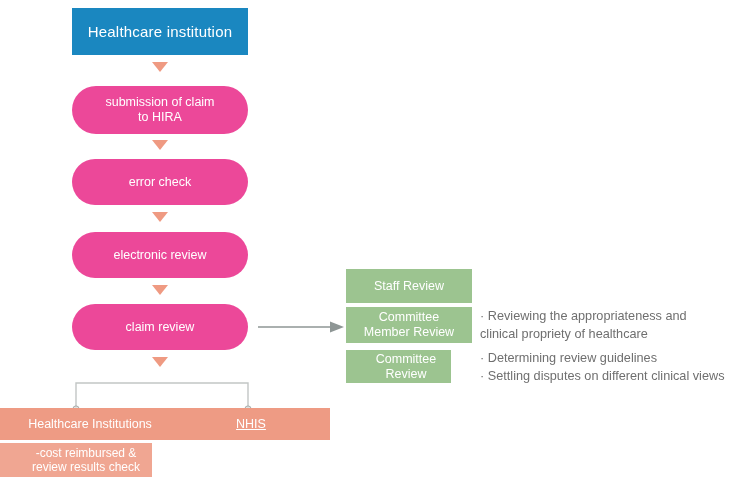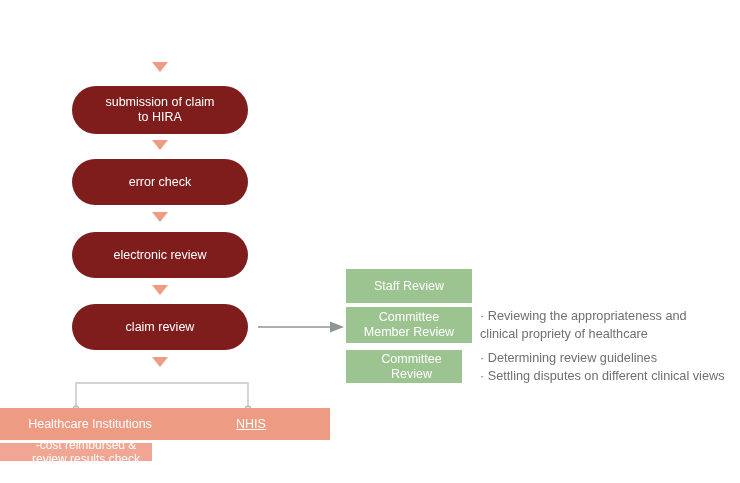--- a/index.html
+++ b/index.html
@@ -33,21 +33,21 @@
 
   
   .hdr-box {
     background: #1a87c0;
     font-size: 15px;
     letter-spacing: .2px;
   }
 
   
   .step-box {
-    background: #7f1d1d;
+    background: #ec4899;
     border-radius: 24px;
     font-size: 12.5px;
   }
 
   
   .tri {
     position: absolute;
     width: 0;
     height: 0;
     border-left: 8px solid transparent;
@@ -102,20 +102,21 @@
       <polygon points="330,321.5 344,327 330,332.5" fill="#8e9695"></polygon>
     </g>
 
     <g>
       <polyline points="76,409 76,383 248,383 248,409" fill="none" stroke="#c2c6c5" stroke-width="1.4"></polyline>
       <circle cx="76" cy="409" r="3.1" fill="#dfe2e1" stroke="#a8adac" stroke-width="1"></circle>
       <circle cx="248" cy="409" r="3.1" fill="#dfe2e1" stroke="#a8adac" stroke-width="1"></circle>
     </g>
   </svg>
 
+  <div class="box hdr-box" style="left:72px; top:8px; width:176px; height:47px;">Healthcare institution</div>
 
   <div class="tri" style="left:152px; top:62px;"></div>
 
   <div class="box step-box" style="left:72px; top:86px; width:176px; height:48px;">submission of claim
 to HIRA</div>
 
   <div class="tri" style="left:152px; top:140px;"></div>
 
   <div class="box step-box" style="left:72px; top:159px; width:176px; height:46px;">error check</div>
 
@@ -127,30 +128,30 @@
 
   <div class="box step-box" style="left:72px; top:304px; width:176px; height:46px;">claim review</div>
 
   <div class="tri" style="left:152px; top:357px;"></div>
 
   <div class="box rev-box" style="left:346px; top:269px; width:126px; height:34px;">Staff Review</div>
 
   <div class="box rev-box" style="left:346px; top:307px; width:126px; height:36px;">Committee
 Member Review</div>
 
-  <div class="box rev-box" style="left:346px; top:350px; width:116px; height:33px;padding-left:15px;">Committee Review</div>
+  <div class="box rev-box" style="left:346px; top:350px; width:105px; height:33px;padding-left:15px;">Committee Review</div>
 
 
   <div class="desc" style="left:480px; top:307px; width:258px;">· Reviewing the appropriateness and
   clinical propriety of healthcare</div>
 
   <div class="desc" style="left:480px; top:349px; width:262px;">· Determining review guidelines
 · Settling disputes on different clinical views</div>
 
   <div class="box out-box" style="left:0px; top:408px; width:180px; height:32px;">Healthcare Institutions</div>
 
-  <div class="box out-sub" style="left:0px; top:443px; width:152px; height:18px;padding-left:20px;">-cost reimbursed &amp;
+  <div class="box out-sub" style="left:0px; top:443px; width:152px; height:34px;padding-left:20px;">-cost reimbursed &amp;
 review results check</div>
 
   <div class="box out-box" style="left:172px; top:408px; width:158px; height:32px;text-decoration:underline;">NHIS</div>
 
 
 </div>
 
 </body></html>

